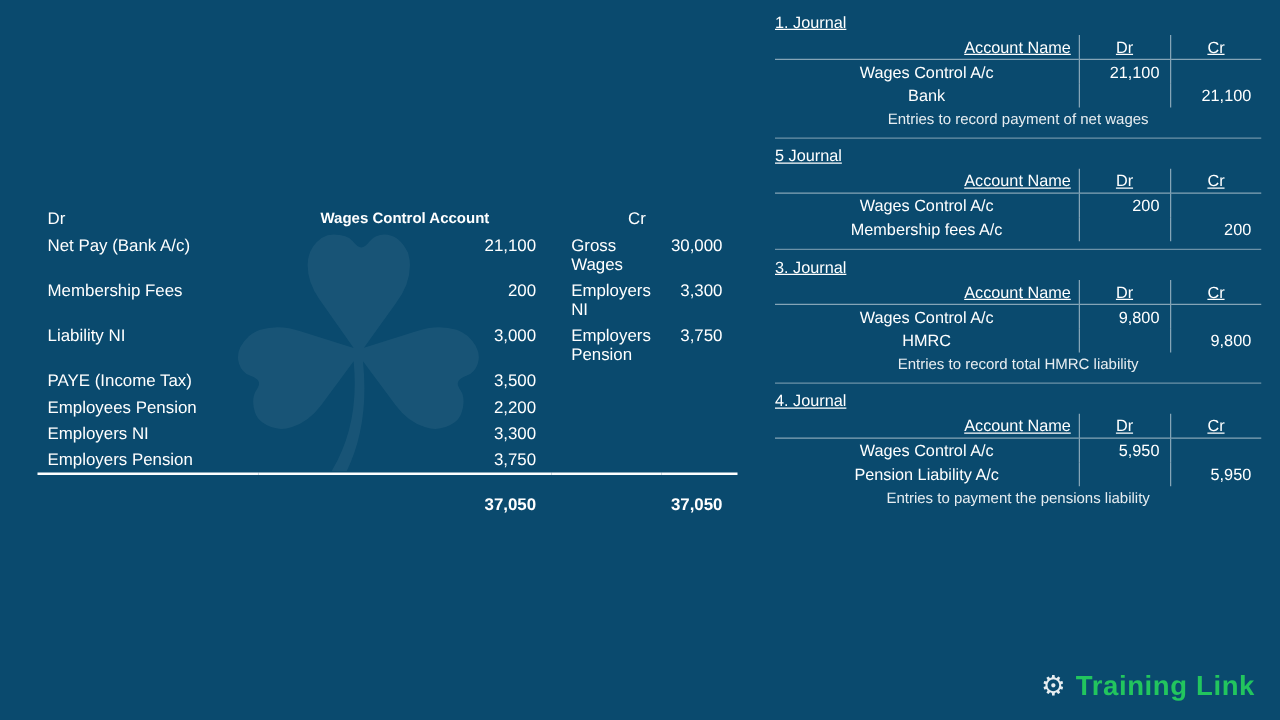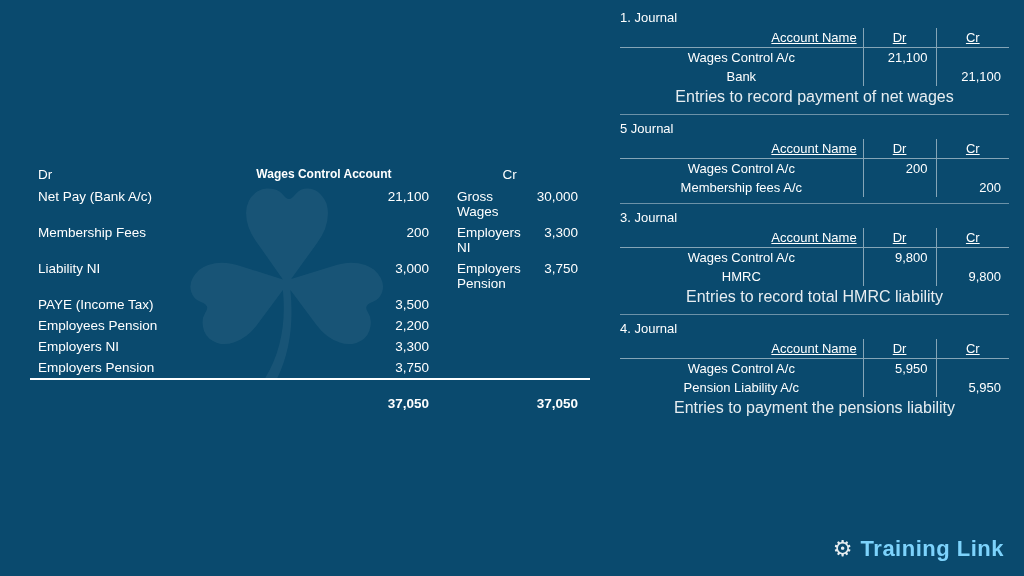--- a/index.html
+++ b/index.html
@@ -102,20 +102,21 @@
       padding-bottom: 6px;
       border-bottom: 1px solid rgba(255,255,255,0.4);
     }
 
     .journal-section:last-child {
       border-bottom: none;
     }
 
     .journal-title {
       font-size: 13px;
+      text-decoration: underline;
       margin-bottom: 3px;
       color: white;
     }
 
     .journal-table {
       width: 100%;
       border-collapse: collapse;
       font-size: 13px;
       color: white;
     }
@@ -151,21 +152,21 @@
       text-align: right;
       border-left: 1px solid rgba(255,255,255,0.5);
       padding-right: 8px;
     }
 
     .journal-table .header-row {
       border-bottom: 1px solid rgba(255,255,255,0.5);
     }
 
     .journal-note {
-      font-size: 16px;
+      font-size: 12px;
       color: rgba(255,255,255,0.9);
       padding: 2px 6px;
       text-align: center;
     }
 
     
     .branding {
       position: absolute;
       bottom: 14px;
       right: 20px;
@@ -177,21 +178,21 @@
 
     .branding-icon {
       font-size: 22px;
       color: white;
       opacity: 0.9;
     }
 
     .branding-text {
       font-size: 22px;
       font-weight: bold;
-      color: #7dd3fc;
+      color: #22c55e;
       letter-spacing: 0.5px;
     }
   </style>
 </head>
 <body>
 
 <div class="watermark">☘</div>
 
 <div class="content">
 

